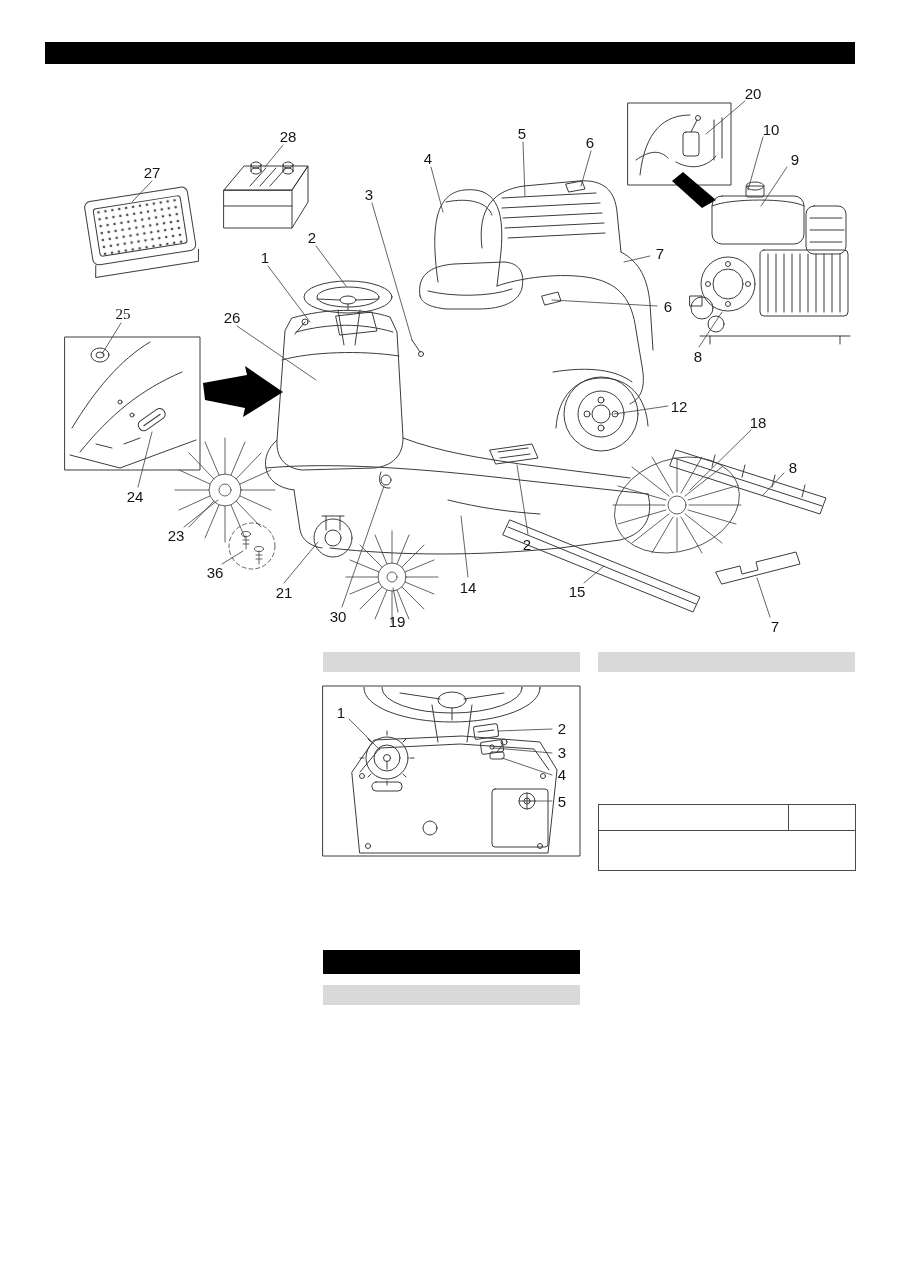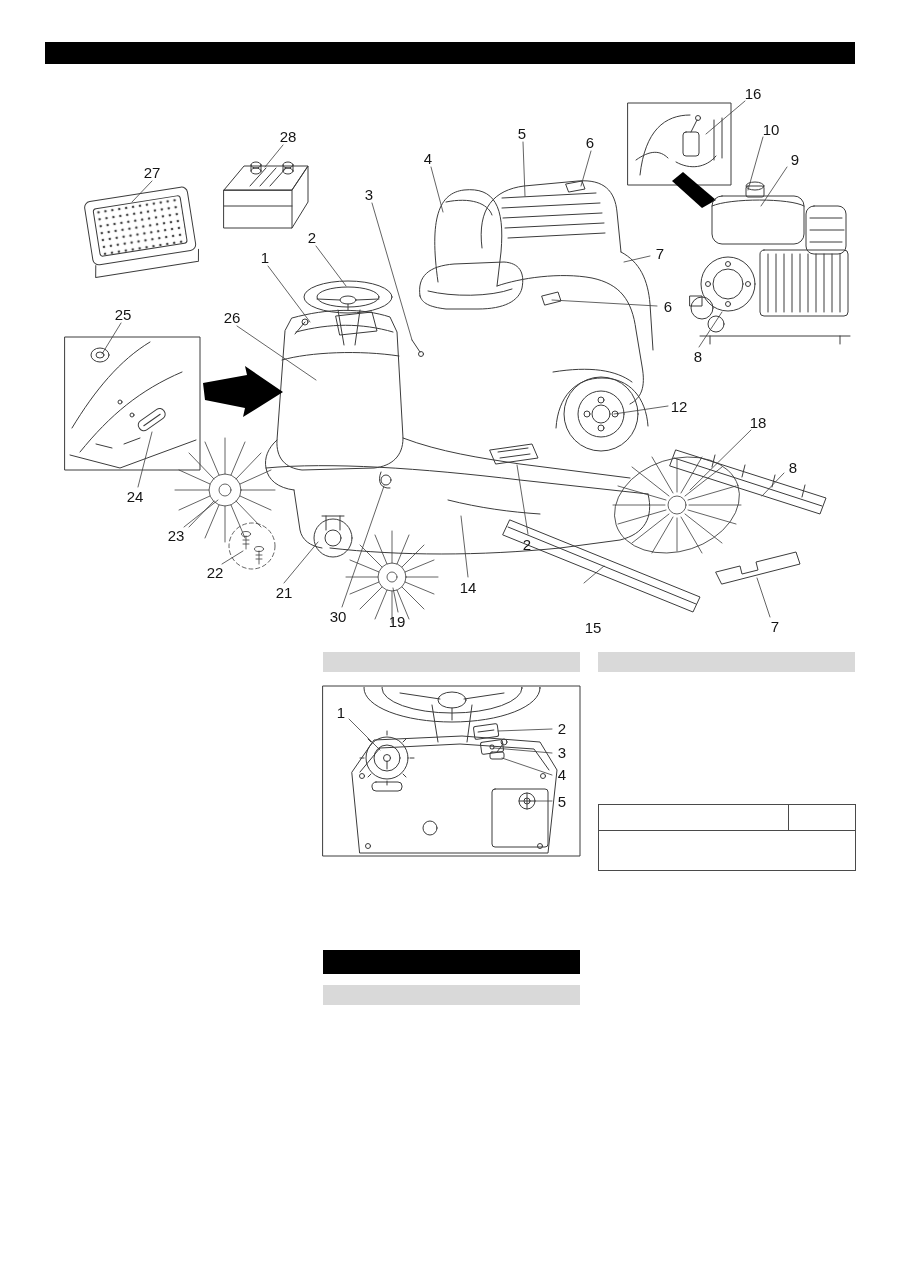--- a/index.html
+++ b/index.html
@@ -301,35 +301,35 @@
     <span class="co" style="left: 312px; top: 237px;">2</span>
     <span class="co" style="left: 369px; top: 194px;">3</span>
     <span class="co" style="left: 428px; top: 158px;">4</span>
     <span class="co" style="left: 522px; top: 133px;">5</span>
     <span class="co" style="left: 590px; top: 142px;">6</span>
     <span class="co" style="left: 668px; top: 306px;">6</span>
     <span class="co" style="left: 660px; top: 253px;">7</span>
     <span class="co" style="left: 698px; top: 356px;">8</span>
     <span class="co" style="left: 795px; top: 159px;">9</span>
     <span class="co" style="left: 771px; top: 129px; text-align: center;">10</span>
-    <span class="co" style="left: 753px; top: 93px;">16</span>
+    <span class="co" style="left: 753px; top: 93px;">20</span>
     <span class="co" style="left: 679px; top: 406px;">12</span>
     <span class="co" style="left: 527px; top: 544px;">2</span>
     <span class="co" style="left: 468px; top: 587px;">14</span>
-    <span class="co" style="left: 593px; top: 591px; margin-top: 36px;">15</span>
+    <span class="co" style="left: 577px; top: 591px;">15</span>
     <span class="co" style="left: 775px; top: 626px;">7</span>
     <span class="co" style="left: 793px; top: 467px;">8</span>
     <span class="co" style="left: 758px; top: 422px;">18</span>
     <span class="co" style="left: 397px; top: 621px;">19</span>
     <span class="co" style="left: 338px; top: 616px;">30</span>
     <span class="co" style="left: 284px; top: 592px;">21</span>
-    <span class="co" style="left: 215px; top: 572px;">22</span>
+    <span class="co" style="left: 215px; top: 572px;">36</span>
     <span class="co" style="left: 176px; top: 535px;">23</span>
     <span class="co" style="left: 135px; top: 496px;">24</span>
-    <span class="co" style="left: 123px; top: 314px;">25</span>
+    <span class="co" style="left: 123px; top: 314px; font-family: Liberation Serif, serif;">25</span>
     <span class="co" style="left: 232px; top: 317px;">26</span>
     <span class="co" style="left: 152px; top: 172px;">27</span>
     <span class="co" style="left: 288px; top: 136px;">28</span>
   </div>
 
   <div>
     <span class="co" style="left: 341px; top: 712px;">1</span>
     <span class="co" style="left: 562px; top: 728px;">2</span>
     <span class="co" style="left: 562px; top: 752px;">3</span>
     <span class="co" style="left: 562px; top: 774px;">4</span>

